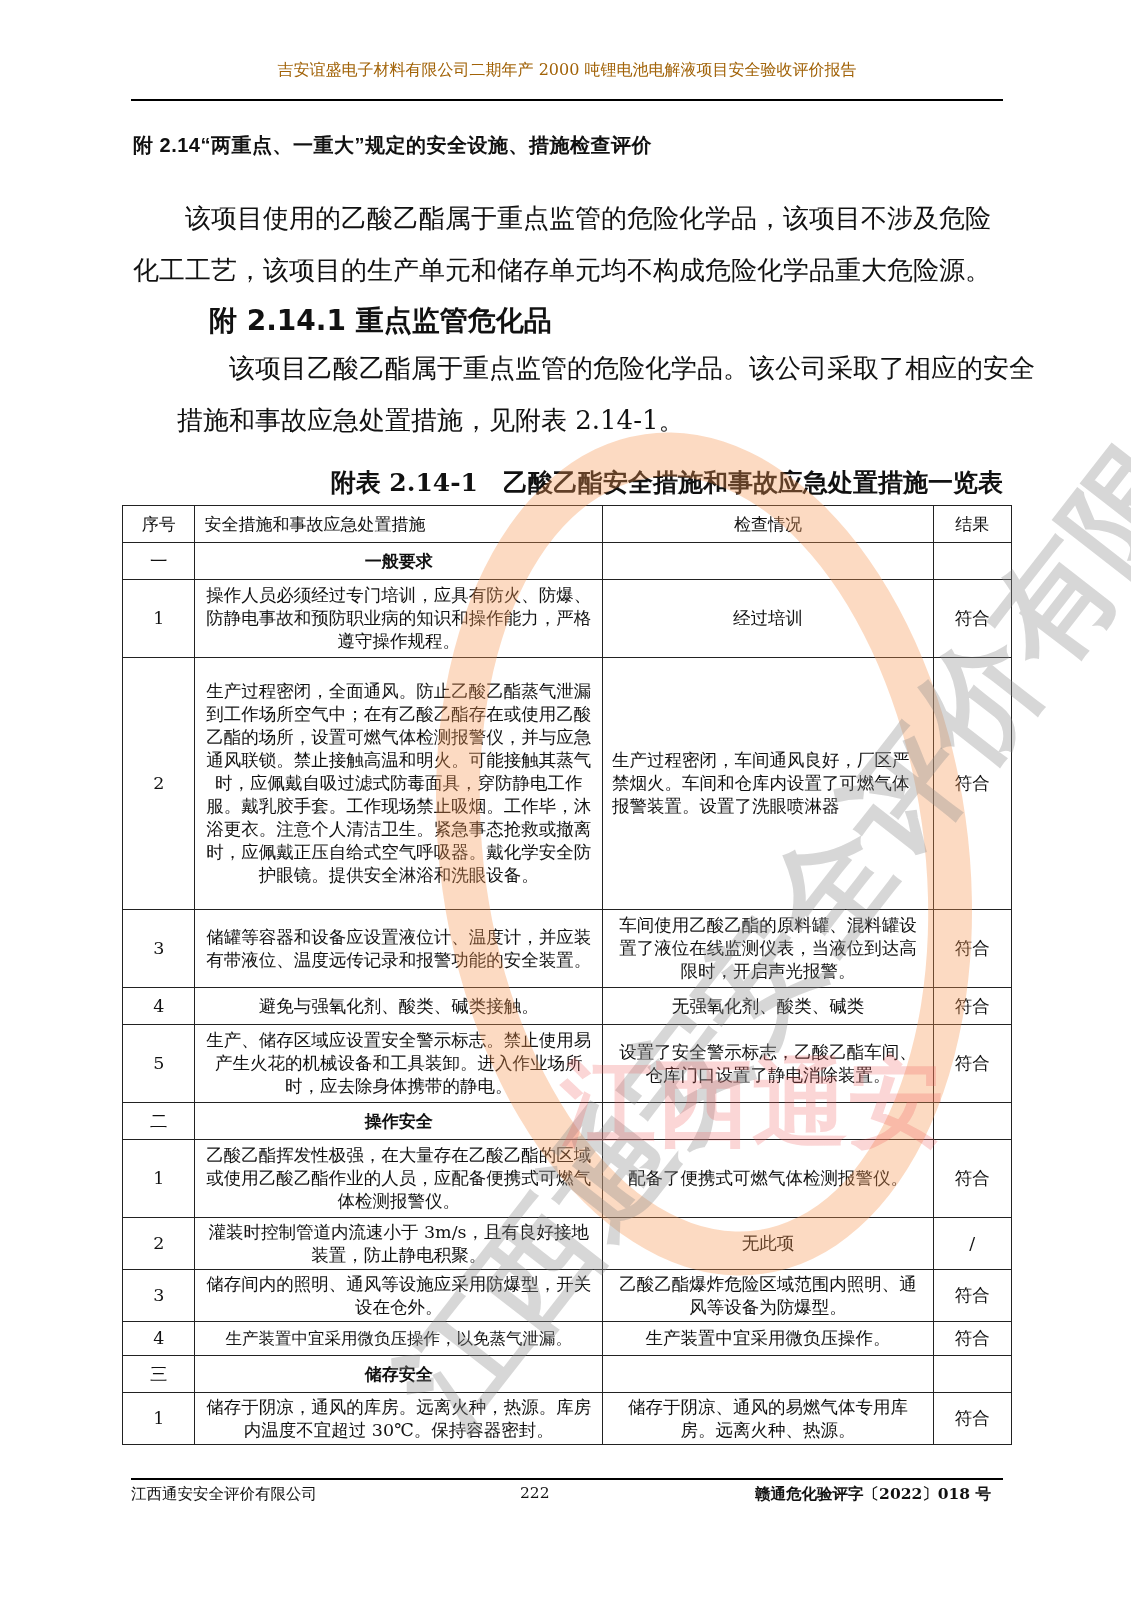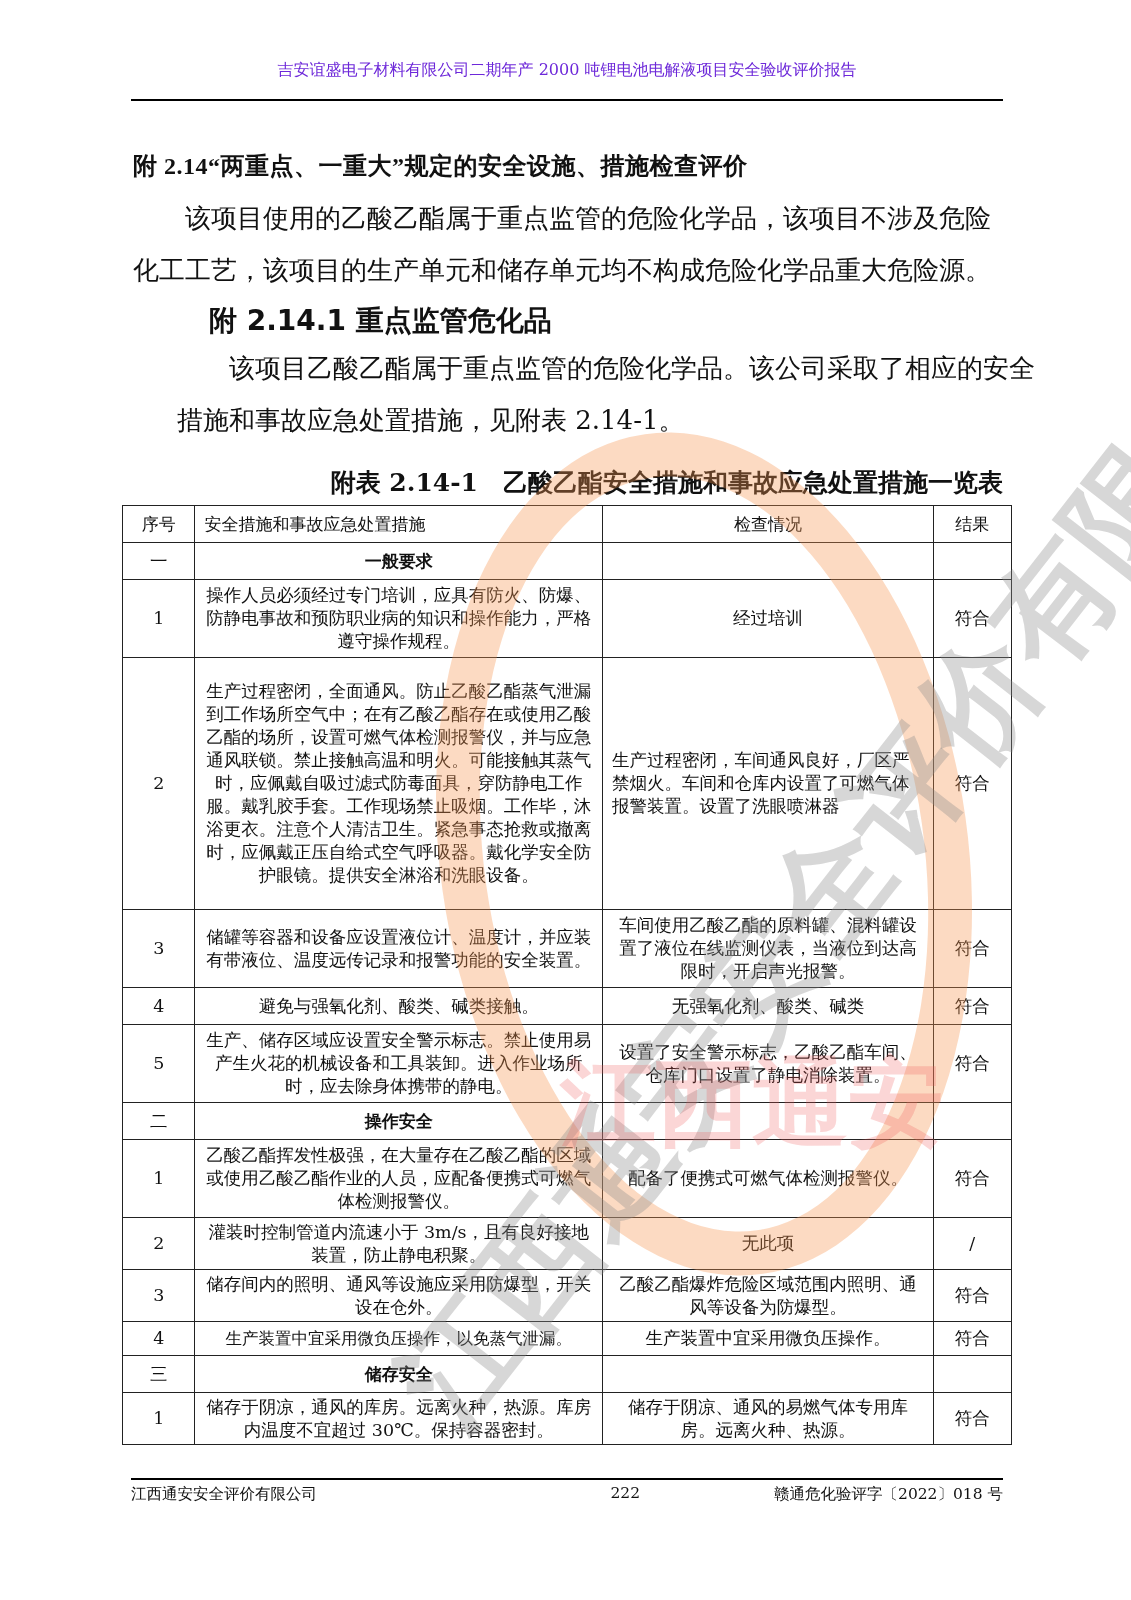--- a/index.html
+++ b/index.html
@@ -1,22 +1,22 @@
 <!DOCTYPE html>
 <html><head>
   <meta charset="utf-8">
   <style>
     html, body { margin: 0; padding: 0; background: #ffffff; }
     body { width: 1131px; height: 1600px; position: relative; overflow: hidden;
            font-family: "DejaVu Serif", "Liberation Serif", serif; color: #111; }
     .page-header { position: absolute; left: 131px; top: 60px; width: 872px; text-align: center;
-                   font-size: 16px; color: #6d28d9; }
+                   font-size: 16px; color: #a16207; }
     .header-rule { position: absolute; left: 131px; top: 99px; width: 872px; height: 2px; background: #000; }
-    .section-title { position: absolute; left: 133px; top: 150px; font-size: 24px; font-weight: bold;
-                     font-family: Liberation Serif, serif; letter-spacing: 0.5px; }
+    .section-title { position: absolute; left: 133px; top: 132px; font-size: 20px; font-weight: bold;
+                     font-family: Liberation Sans, sans-serif; letter-spacing: 0.5px; }
     .para { position: absolute; left: 133px; width: 870px; font-size: 26px; line-height: 52px; }
     .para1 { top: 192px; text-indent: 52px; }
     .subsection-title { position: absolute; left: 186px; top: 302px; font-size: 28px; font-weight: bold;
                         font-family: "DejaVu Sans", "Liberation Sans", sans-serif; margin-left: 23px; }
     .para2 { top: 342px; text-indent: 52px; margin-left: 44px; }
     .table-caption { position: absolute; left: 133px; width: 870px; top: 466px; text-align: right;
                      font-size: 25px; font-weight: bold; }
     table.main { position: absolute; left: 122px; top: 505px; width: 890px; border-collapse: collapse;
                  font-size: 17.5px; line-height: 23px; }
     table.main td, table.main th { border: 1.5px solid #222; padding: 1px 9px; vertical-align: middle; }
@@ -24,22 +24,22 @@
                     font-size: 17px; height: 34px; text-align: center; }
     .c-no { width: 54px; text-align: center; }
     .c-measure { width: 394px; text-align: center; }
     .c-check { width: 316px; text-align: center; }
     .c-result { width: 60px; text-align: center; }
     tr.group td { height: 34px; }
     tr.group td.c-measure { font-weight: bold; font-family: "DejaVu Sans", "Liberation Sans", sans-serif; font-size: 17px; }
     .check-left { text-align: left !important; }
     .footer-rule { position: absolute; left: 131px; top: 1478px; width: 872px; height: 2px; background: #000; }
     .footer-left { position: absolute; left: 131px; top: 1484px; font-size: 15.5px; }
-    .footer-center { position: absolute; left: 520px; width: 120px; text-align: right; top: 1484px; font-size: 15.5px; }
-    .footer-right { position: absolute; right: 128px; top: 1484px; font-size: 15.5px; }
+    .footer-center { position: absolute; left: 520px; width: 120px; text-align: left; top: 1484px; font-size: 15.5px; }
+    .footer-right { position: absolute; right: 140px; top: 1484px; font-size: 15.5px; font-weight: bold; }
     .wm { position: absolute; pointer-events: none; }
     .wm-circle { left: 440px; top: 430px; width: 440px; height: 760px; border-radius: 50%;
                  border: 44px solid rgba(245,150,80,0.35); transform: rotate(-8deg); }
     .wm-text { left: 150px; top: 760px; font-size: 120px; font-weight: bold; color: rgba(140,140,140,0.35);
                transform: rotate(-52deg); white-space: nowrap; font-family: "DejaVu Sans", sans-serif; }
     .wm-red { left: 560px; top: 1040px; font-size: 96px; font-weight: bold; color: rgba(240,90,90,0.25);
               font-family: "DejaVu Sans", sans-serif; }
   </style>
 </head>
 <body>

